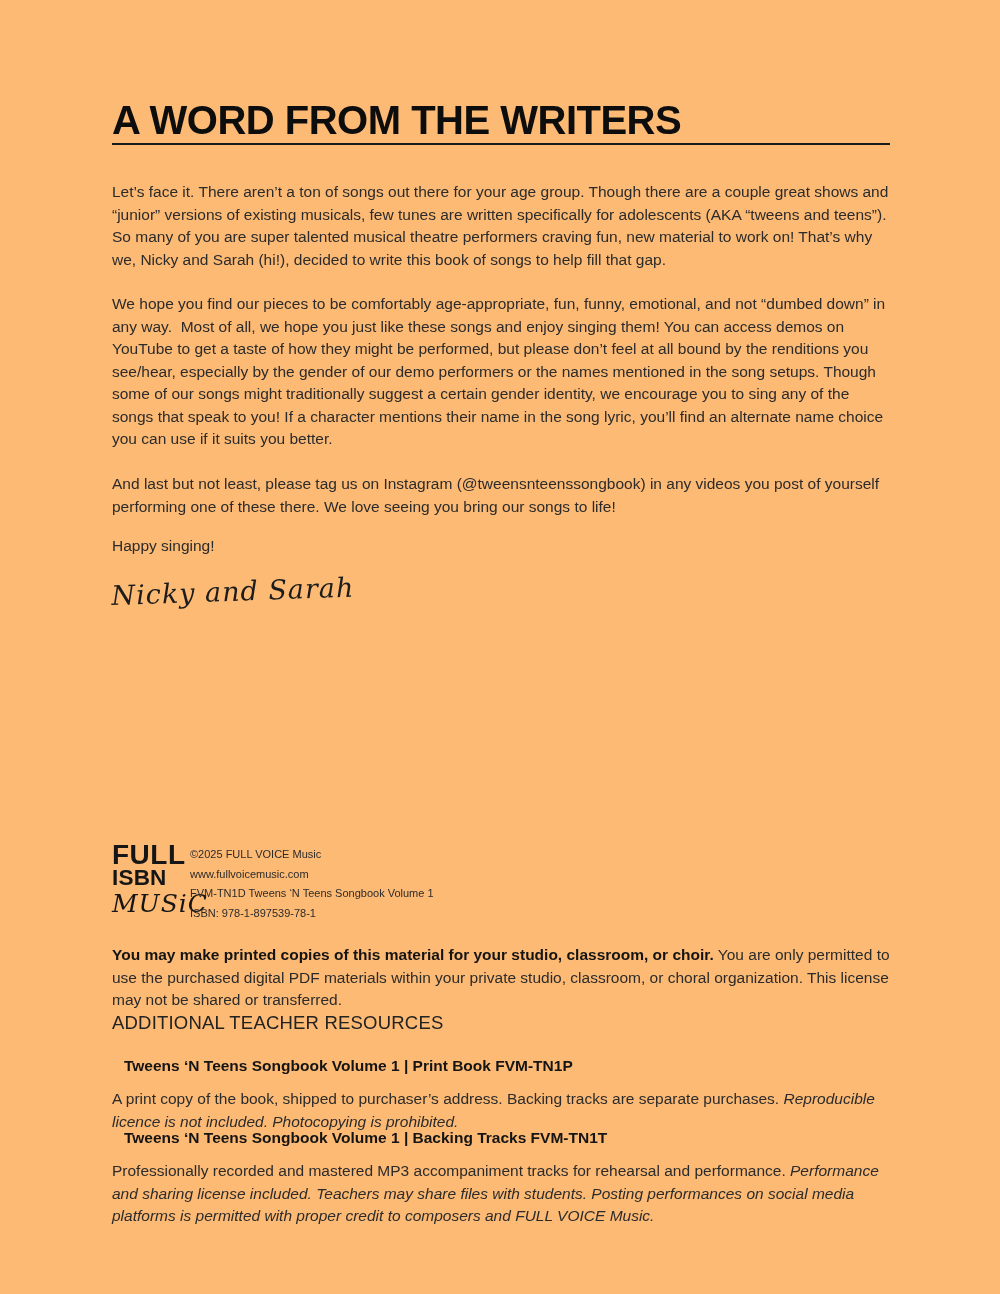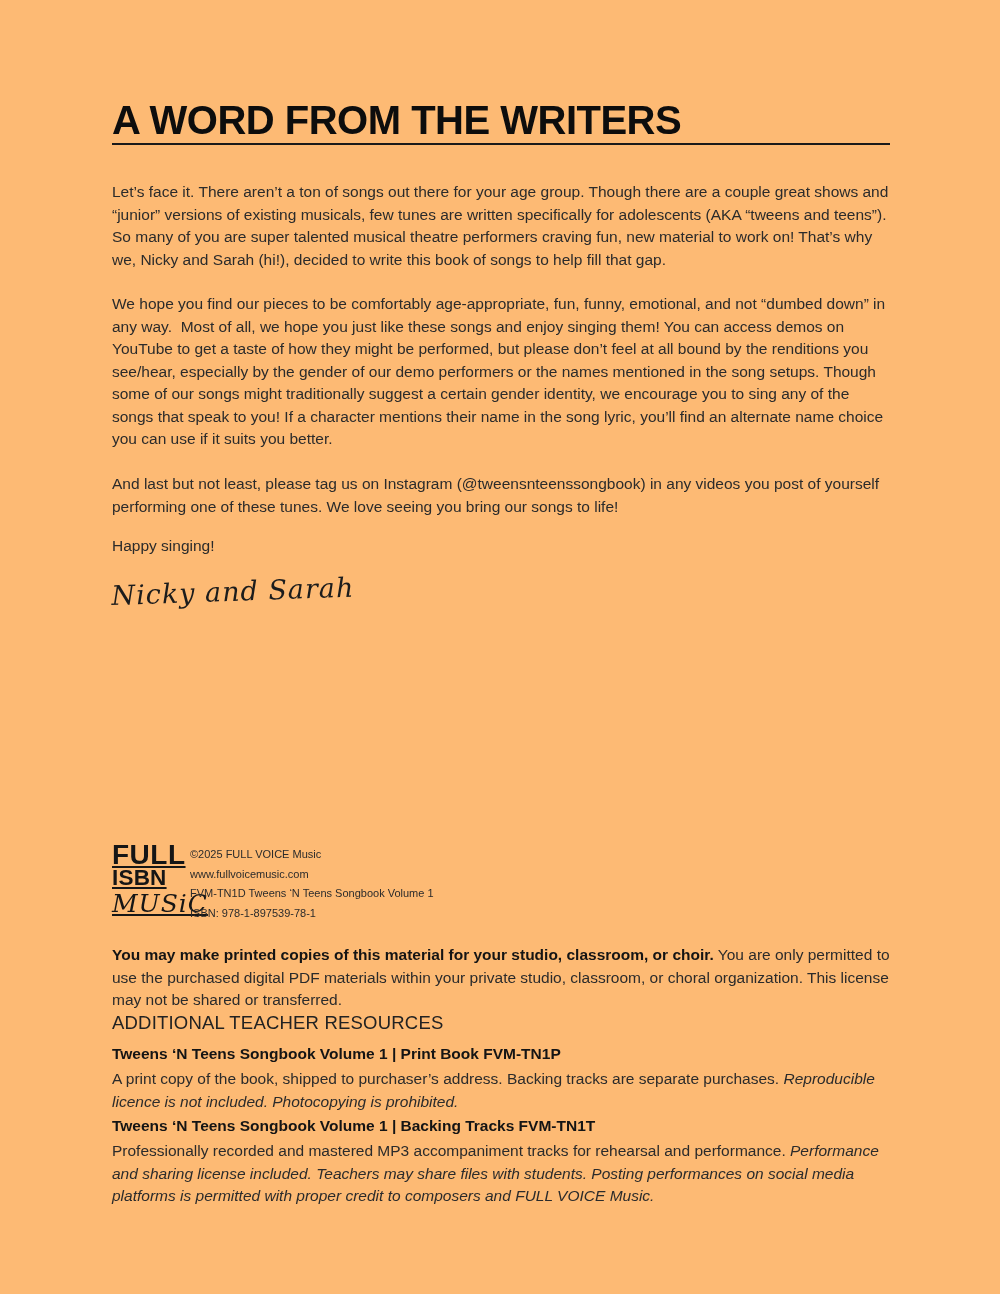--- a/index.html
+++ b/index.html
@@ -46,21 +46,21 @@
     font-family: "DejaVu Serif", serif;
     font-style: italic;
     font-size: 27px;
     color: #1c1c1c;
     transform: rotate(-2deg);
     transform-origin: left bottom;
     letter-spacing: 1px;
   }
 
   .publisher { display: flex; align-items: flex-start; }
-  .logo { width: 78px; flex: 0 0 78px; color: #161616; text-decoration: underline; }
+  .logo { width: 78px; flex: 0 0 78px; color: #161616; }
   .logo-full {
     font-weight: bold; font-size: 28px; line-height: 24px; letter-spacing: 0.5px;
   }
   .logo-voice {
     font-weight: bold; font-size: 22.5px; line-height: 22px; letter-spacing: 0.2px;
   }
   .logo-music {
     font-family: "DejaVu Serif", serif;
     font-style: italic;
     font-size: 25px; line-height: 30px; letter-spacing: 1px;
@@ -71,21 +71,21 @@
   .license b { color: #141414; }
 
   h2.resources-heading {
     margin: 0;
     font-size: 18.5px;
     font-weight: normal;
     color: #222222;
     letter-spacing: 0.2px;
   }
   .resource-title {
-    margin: 0;
+    margin: 12px;
     font-size: 15.5px;
     font-weight: bold;
     color: #141414;
     line-height: 20px;
   }
   .resource-body {
     margin: 4px 0 0 0;
     font-size: 15.5px;
     line-height: 22.5px;
     color: #2b2b2b;
@@ -104,21 +104,21 @@
 
   <div class="abs" style="top: 181px;">
     <p class="body">Let’s face it. There aren’t a ton of songs out there for your age group. Though there are a couple great shows and “junior” versions of existing musicals, few tunes are written specifically for adolescents (AKA “tweens and teens”). So many of you are super talented musical theatre performers craving fun, new material to work on! That’s why we, Nicky and Sarah (hi!), decided to write this book of songs to help fill that gap.</p>
   </div>
 
   <div class="abs" style="top: 293px;">
     <p class="body">We hope you find our pieces to be comfortably age-appropriate, fun, funny, emotional, and not “dumbed down” in any way.  Most of all, we hope you just like these songs and enjoy singing them! You can access demos on YouTube to get a taste of how they might be performed, but please don’t feel at all bound by the renditions you see/hear, especially by the gender of our demo performers or the names mentioned in the song setups. Though some of our songs might traditionally suggest a certain gender identity, we encourage you to sing any of the songs that speak to you! If a character mentions their name in the song lyric, you’ll find an alternate name choice you can use if it suits you better.</p>
   </div>
 
   <div class="abs" style="top: 473px;">
-    <p class="body">And last but not least, please tag us on Instagram (@tweensnteenssongbook) in any videos you post of yourself performing one of these tunes. We love seeing you bring our songs to life!</p>
+    <p class="body">And last but not least, please tag us on Instagram (@tweensnteenssongbook) in any videos you post of yourself performing one of these there. We love seeing you bring our songs to life!</p>
   </div>
 
   <div class="abs" style="top: 535px;">
     <p class="body closing">Happy singing!</p>
   </div>
 
   <div class="abs" style="top: 580px;">
     <div class="signature">Nicky and Sarah</div>
   </div>
 

